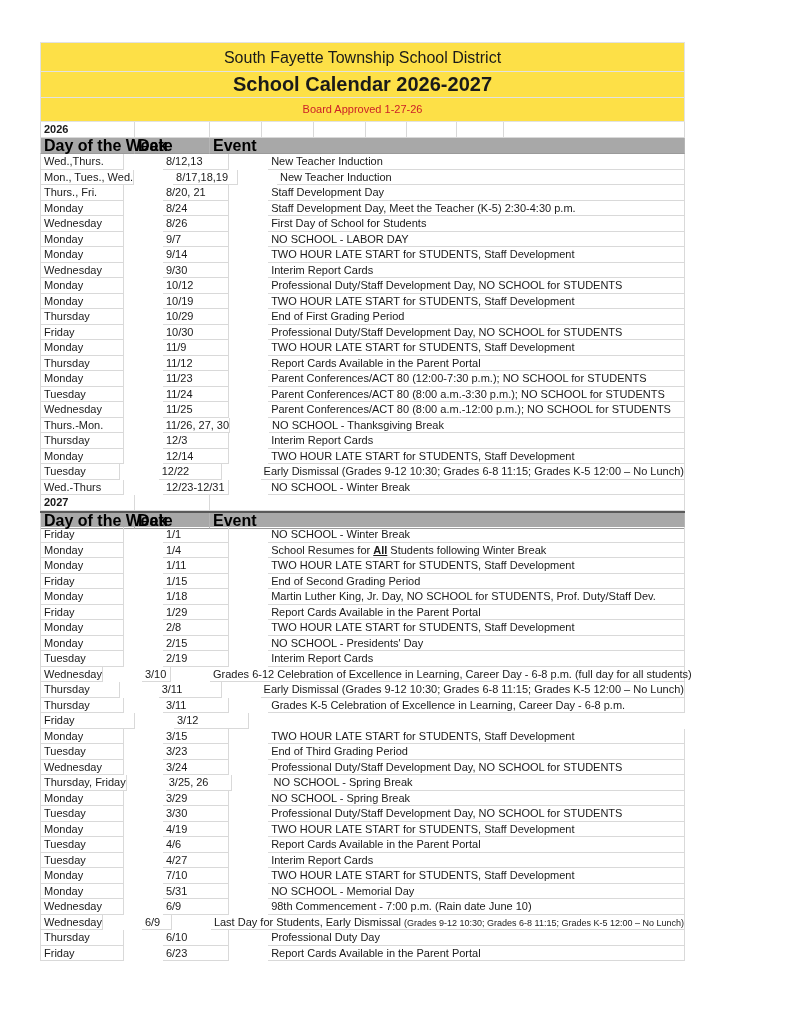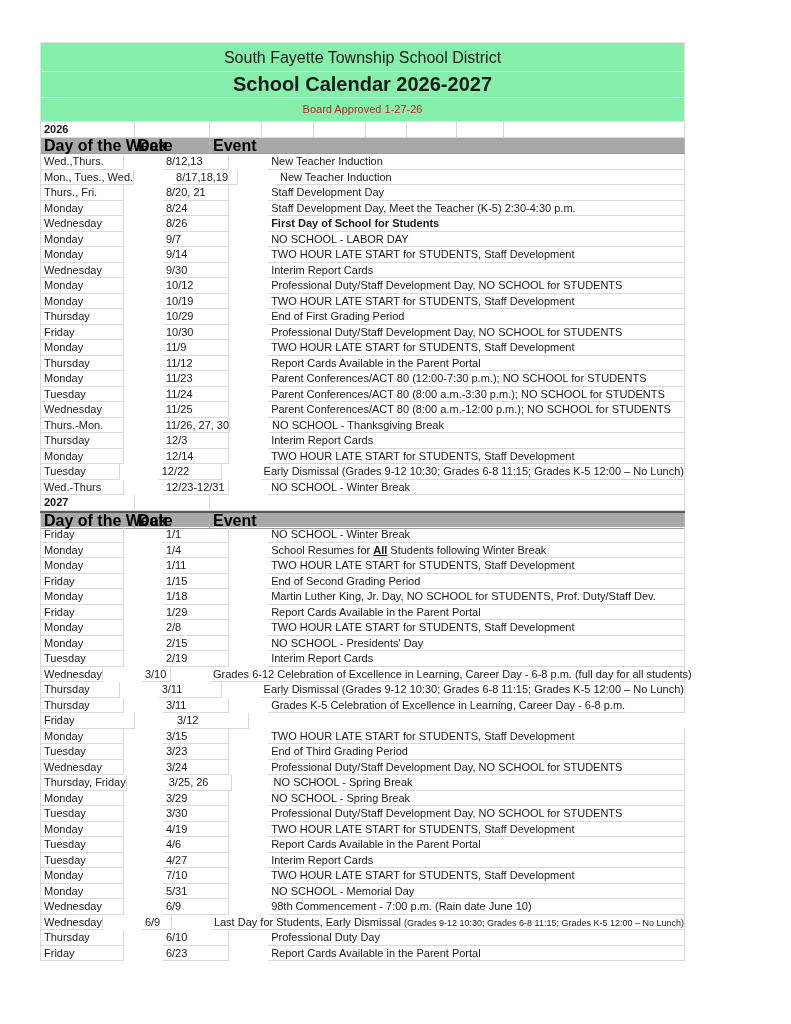--- a/index.html
+++ b/index.html
@@ -6,21 +6,21 @@
   body {
     width:791px; height:1024px; position:relative; overflow:hidden;
     font-family:"Liberation Sans", sans-serif; color:#1a1a1a;
     -webkit-font-smoothing:antialiased;
   }
   .doc { position:absolute; left:40px; top:42px; width:645px; box-sizing:border-box; }
   .doc * { box-sizing:border-box; }
 
   .title-row {
     width:100%; text-align:center; border:1px solid #e2e2e2; border-top:none;
-    background:#86efac; overflow:hidden; white-space:nowrap;
+    background:#fde047; overflow:hidden; white-space:nowrap;
   }
   .title-row.t1 { border-top:1px solid #e2e2e2; height:30px; line-height:29px; font-size:16px; }
   .title-row.t2 { height:26px; line-height:25px; font-size:20px; font-weight:bold; }
   .title-row.t3 { height:24px; line-height:23px; font-size:11px; color:var(--red,#CC2127); }
 
   .row { display:flex; width:100%; }
   .cell {
     border-right:1px solid #d9d9d9; border-bottom:1px solid #d9d9d9;
     padding:0 0 0 3px; overflow:visible; white-space:nowrap;
   }
@@ -36,21 +36,21 @@
   }
   .header-row.dark-top { border-top:2px solid #5a5a5a; }
 
   .data-row { height:15.5px;gap:39px; }
   .data-row .cell { height:15.5px; line-height:15px; font-size:11px; }
 
   .col-day  { width:95px; }
   .col-date { width:75px; }
   .col-event{ width:475px; }
 
-  .seg-b  { font-weight:bold; }
+  .seg-b  { font-weight:normal; }
   .seg-bu { font-weight:bold; text-decoration:underline;margin-top:10px; }
   .seg-sm { font-size:9px; }
 </style>
 </head>
 <body style="--red: #CC2127; --gray: #A8A8A8;">
 
 <div class="doc">
   <div class="title-row t1">South Fayette Township School District</div>
   <div class="title-row t2">School Calendar 2026-2027</div>
   <div class="title-row t3">Board Approved 1-27-26</div>

